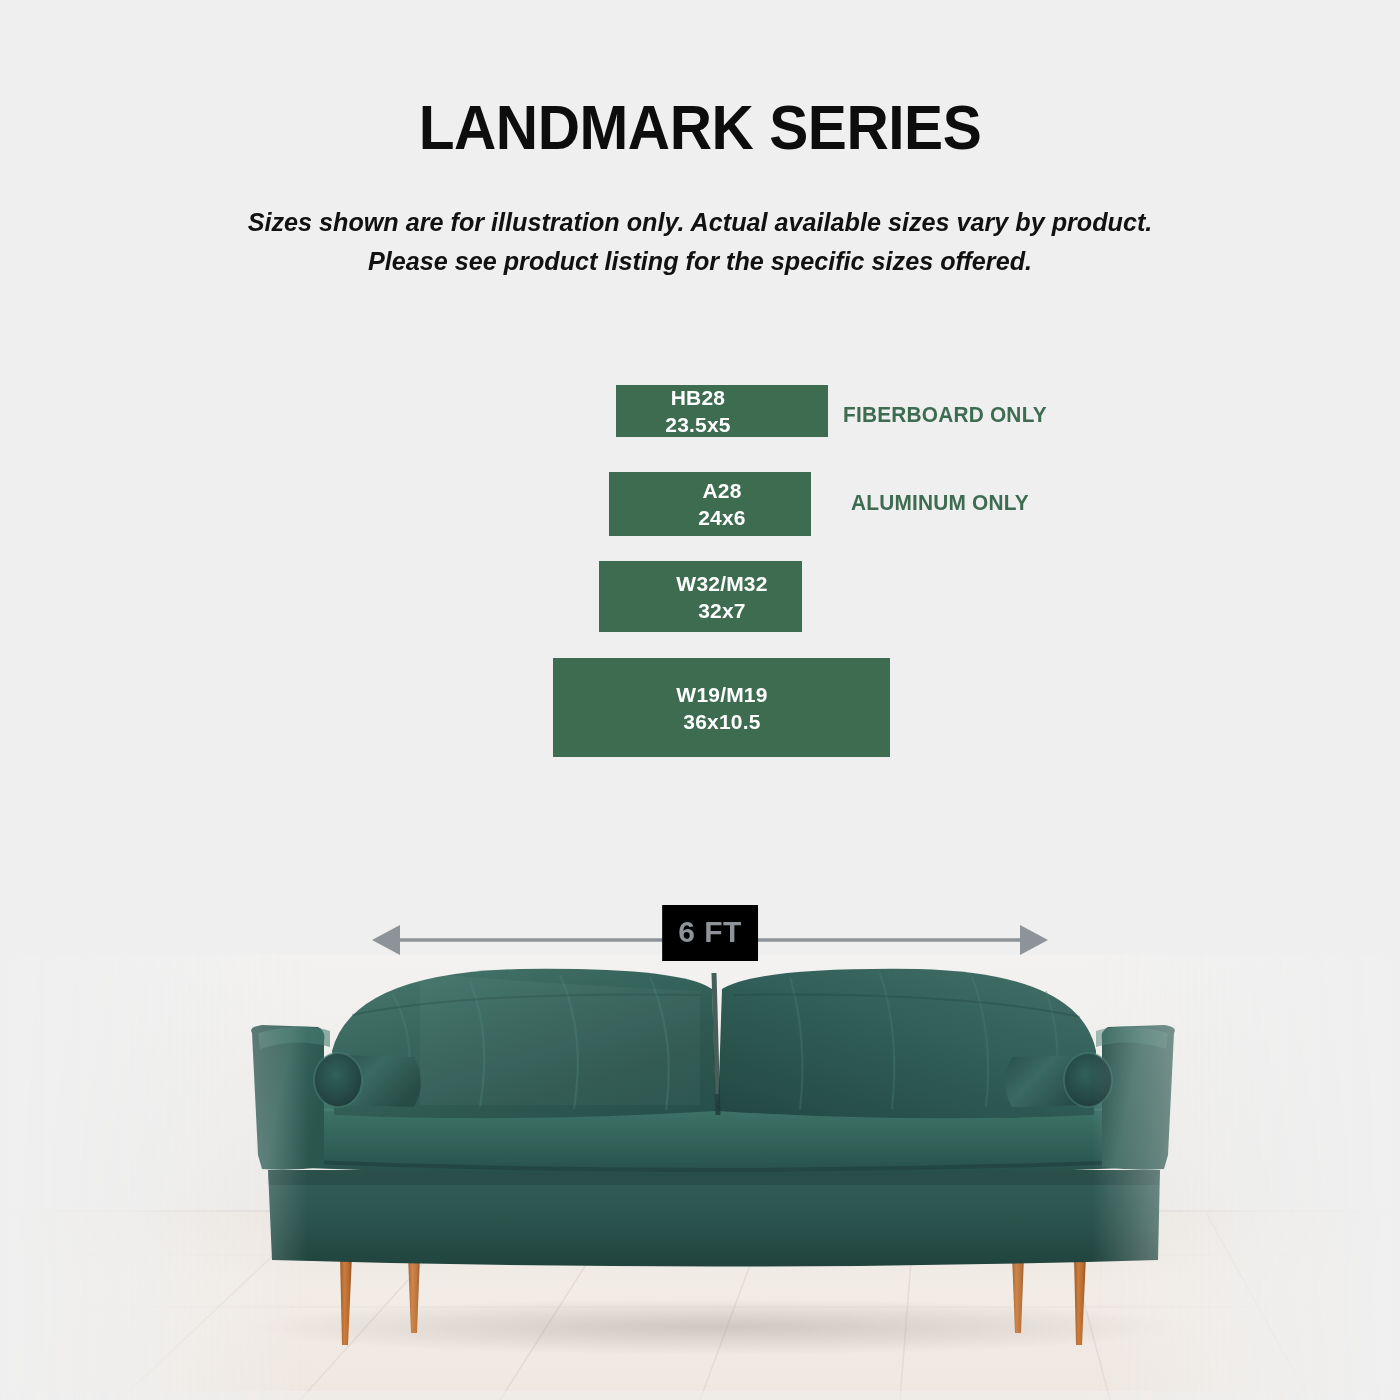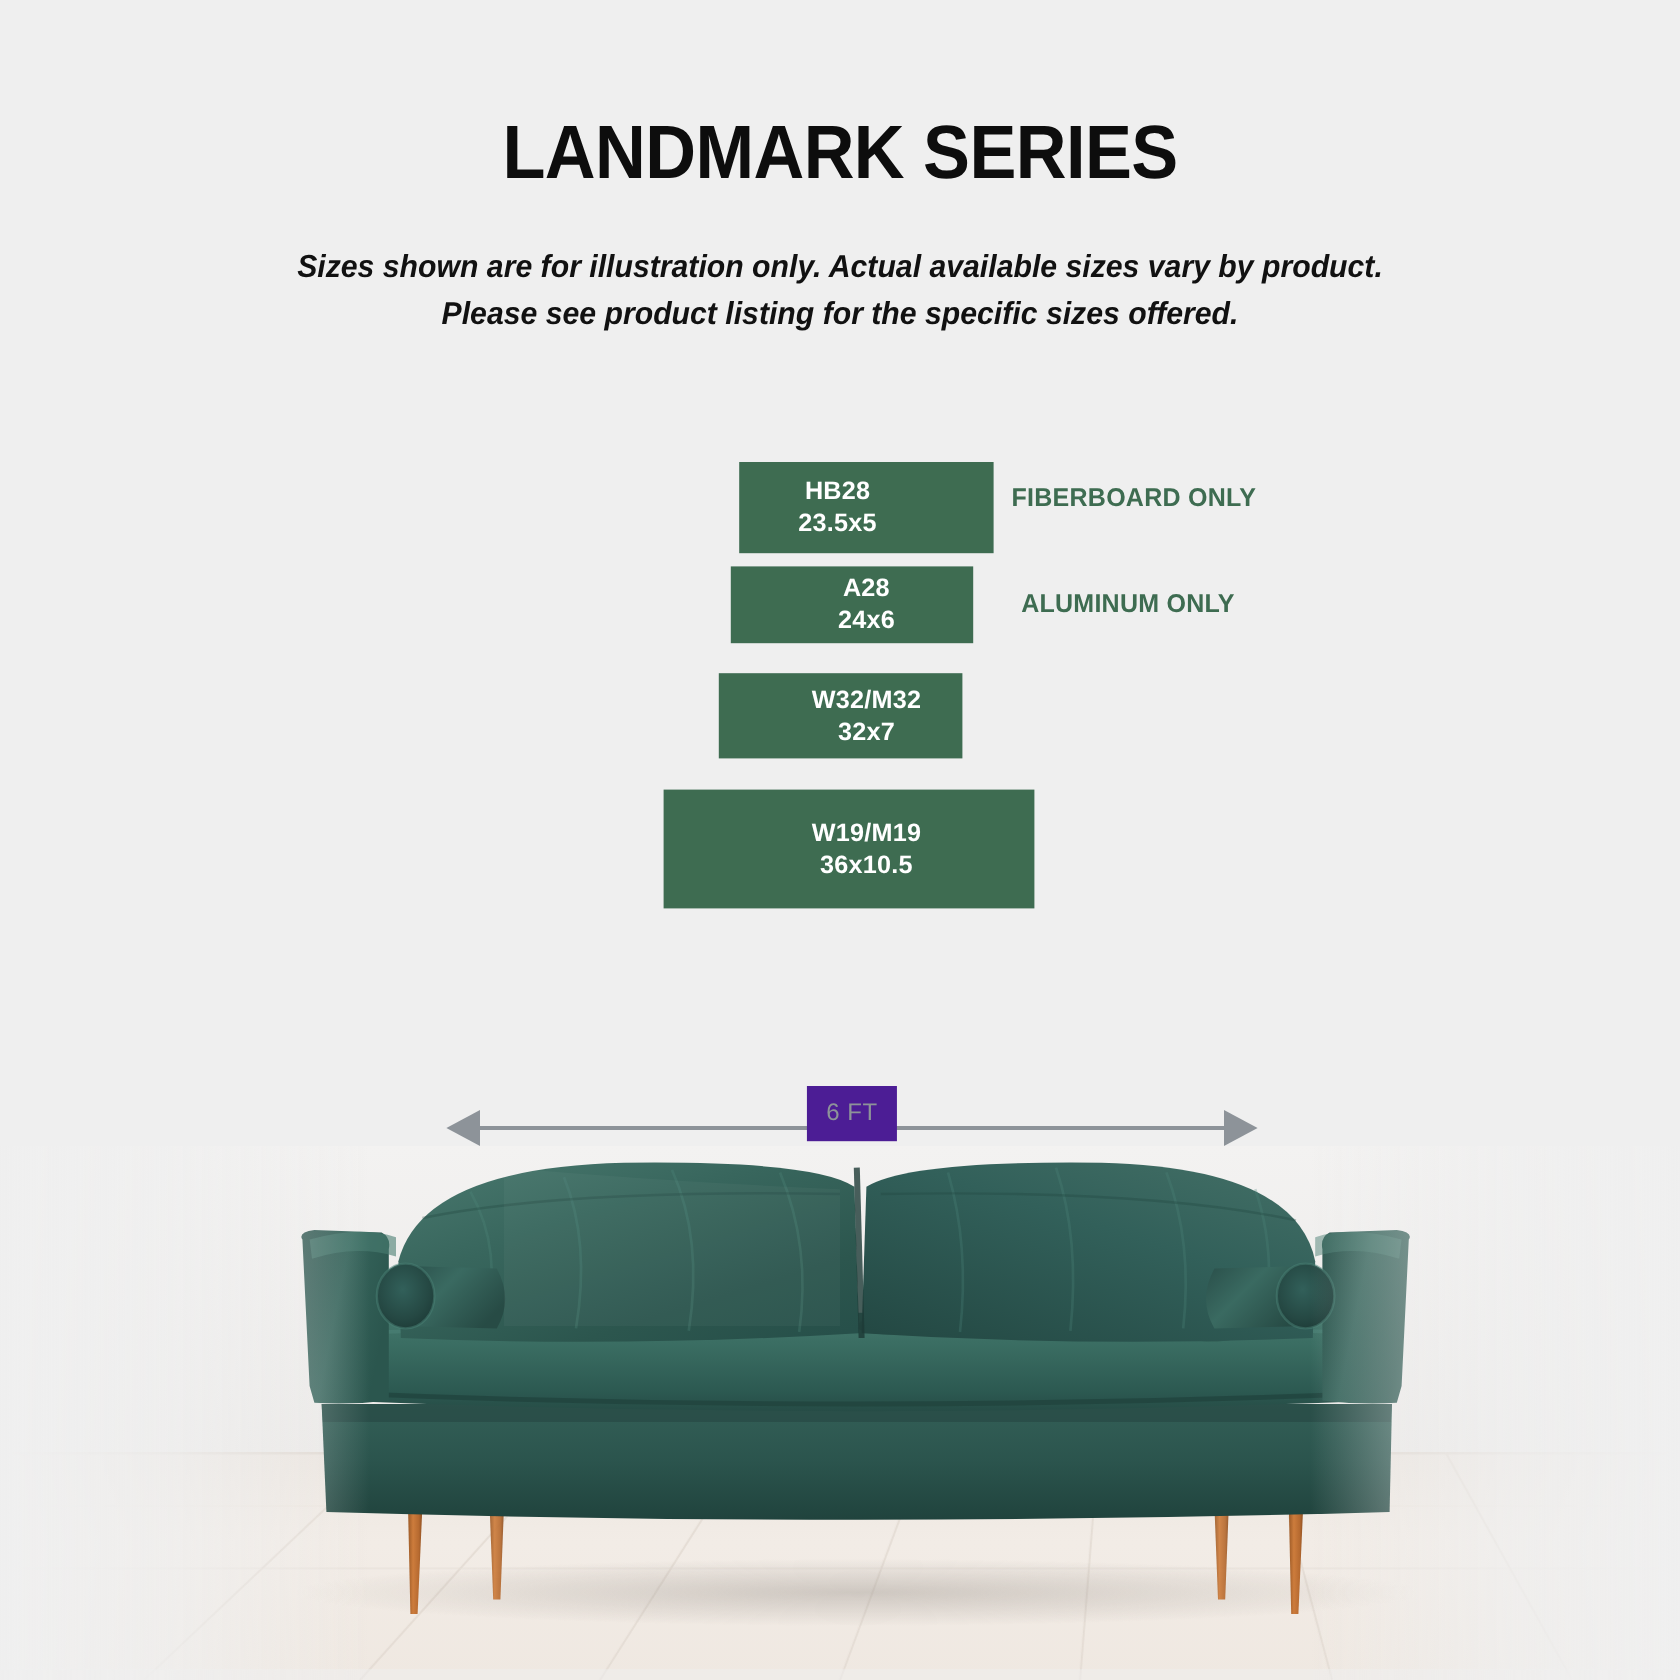--- a/index.html
+++ b/index.html
@@ -73,24 +73,24 @@
     transform:scaleX(0.97);
     transform-origin:left center;
   }
 
   
   .dimwrap{position:absolute;left:360px;top:905px;width:700px;height:70px;}
   .dimlabel{
     position:absolute;
     left:50%;transform:translateX(-50%);
     top:0px;
-    background:#4c1d95;
+    background:#000000;
     color:#8d9399;
-    font-weight:400;
-    font-size:20px;
+    font-weight:700;
+    font-size:30px;
     letter-spacing:0.5px;
     padding:12px 16px 14px 16px;
     line-height:1;
     z-index:3;
   }
 
   
   .photo{
     position:absolute;left:0;top:955px;width:1400px;height:445px;
     overflow:hidden;
@@ -101,42 +101,42 @@
 
 <div id="stage">
 
   <div class="title">LANDMARK SERIES</div>
 
   <div class="subtitle">
     <span class="l">Sizes shown are for illustration only. Actual available sizes vary by product.</span>
     <span class="l">Please see product listing for the specific sizes offered.</span>
   </div>
 
-  <div class="bar" style="left:616px;top:385px;width:212px;height:76px;">
+  <div class="bar" style="left:616px;top:385px;width:212px;height:52px;">
     <span class="btxt" style="left:-48px;">
       <span class="bcode">HB28</span>
       <span class="bdim">23.5x5</span>
     </span>
   </div>
 
   <div class="bar" style="left:609px;top:472px;width:202px;height:64px;">
     <span class="btxt" style="left:-17px;">
       <span class="bcode">A28</span>
       <span class="bdim">24x6</span>
     </span>
   </div>
 
   <div class="bar" style="left:599px;top:561px;width:203px;height:71px;">
     <span class="btxt" style="left:-7px;">
       <span class="bcode">W32/M32</span>
       <span class="bdim">32x7</span>
     </span>
   </div>
 
-  <div class="bar" style="left:553px;top:658px;width:309px;height:99px;">
+  <div class="bar" style="left:553px;top:658px;width:337px;height:99px;">
     <span class="btxt" style="left:39px;">
       <span class="bcode">W19/M19</span>
       <span class="bdim">36x10.5</span>
     </span>
   </div>
 
   <div class="side-label" style="left:843px;top:403px;">FIBERBOARD ONLY</div>
 
   <div class="side-label" style="left:851px;top:491px;">ALUMINUM ONLY</div>
 

